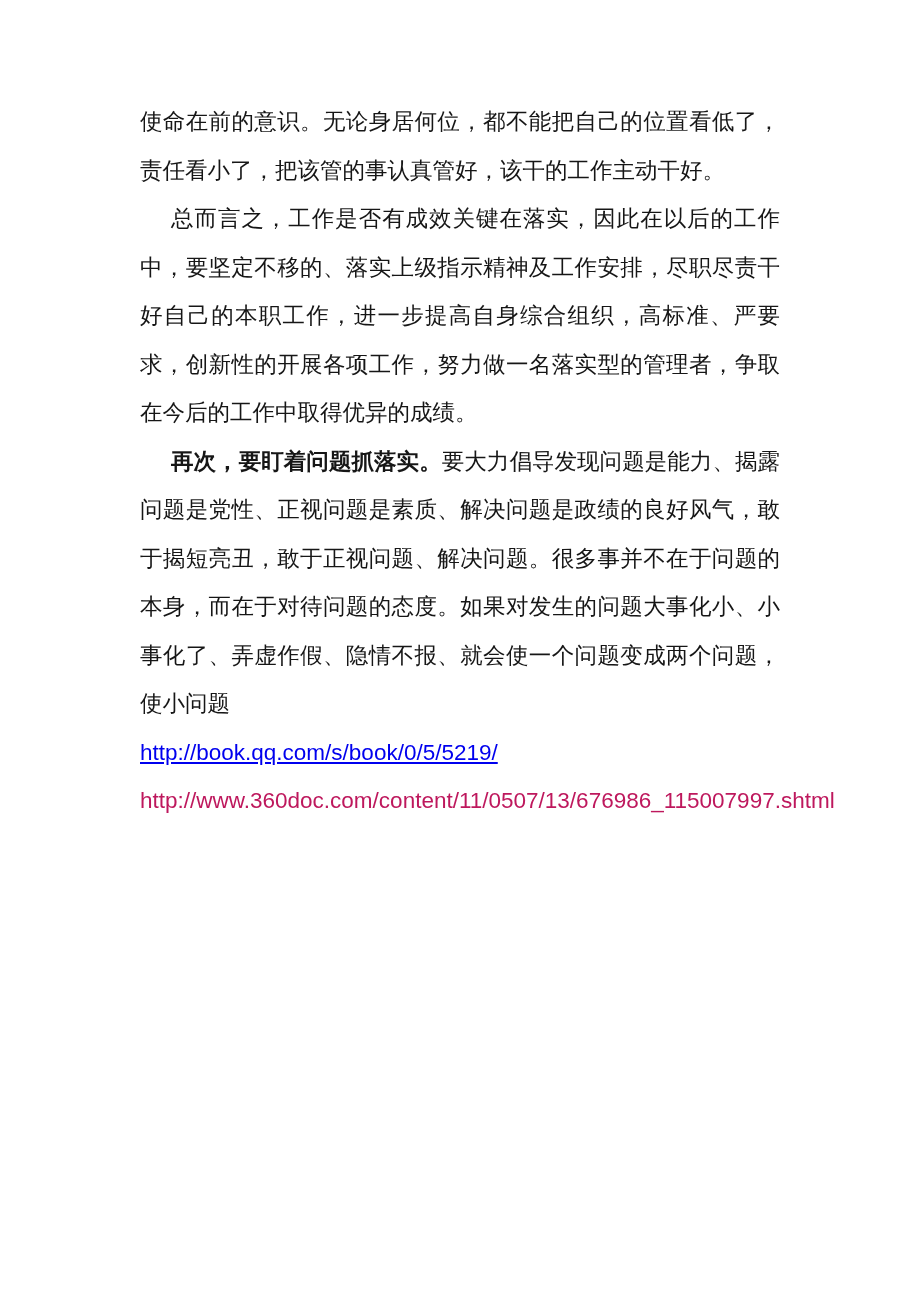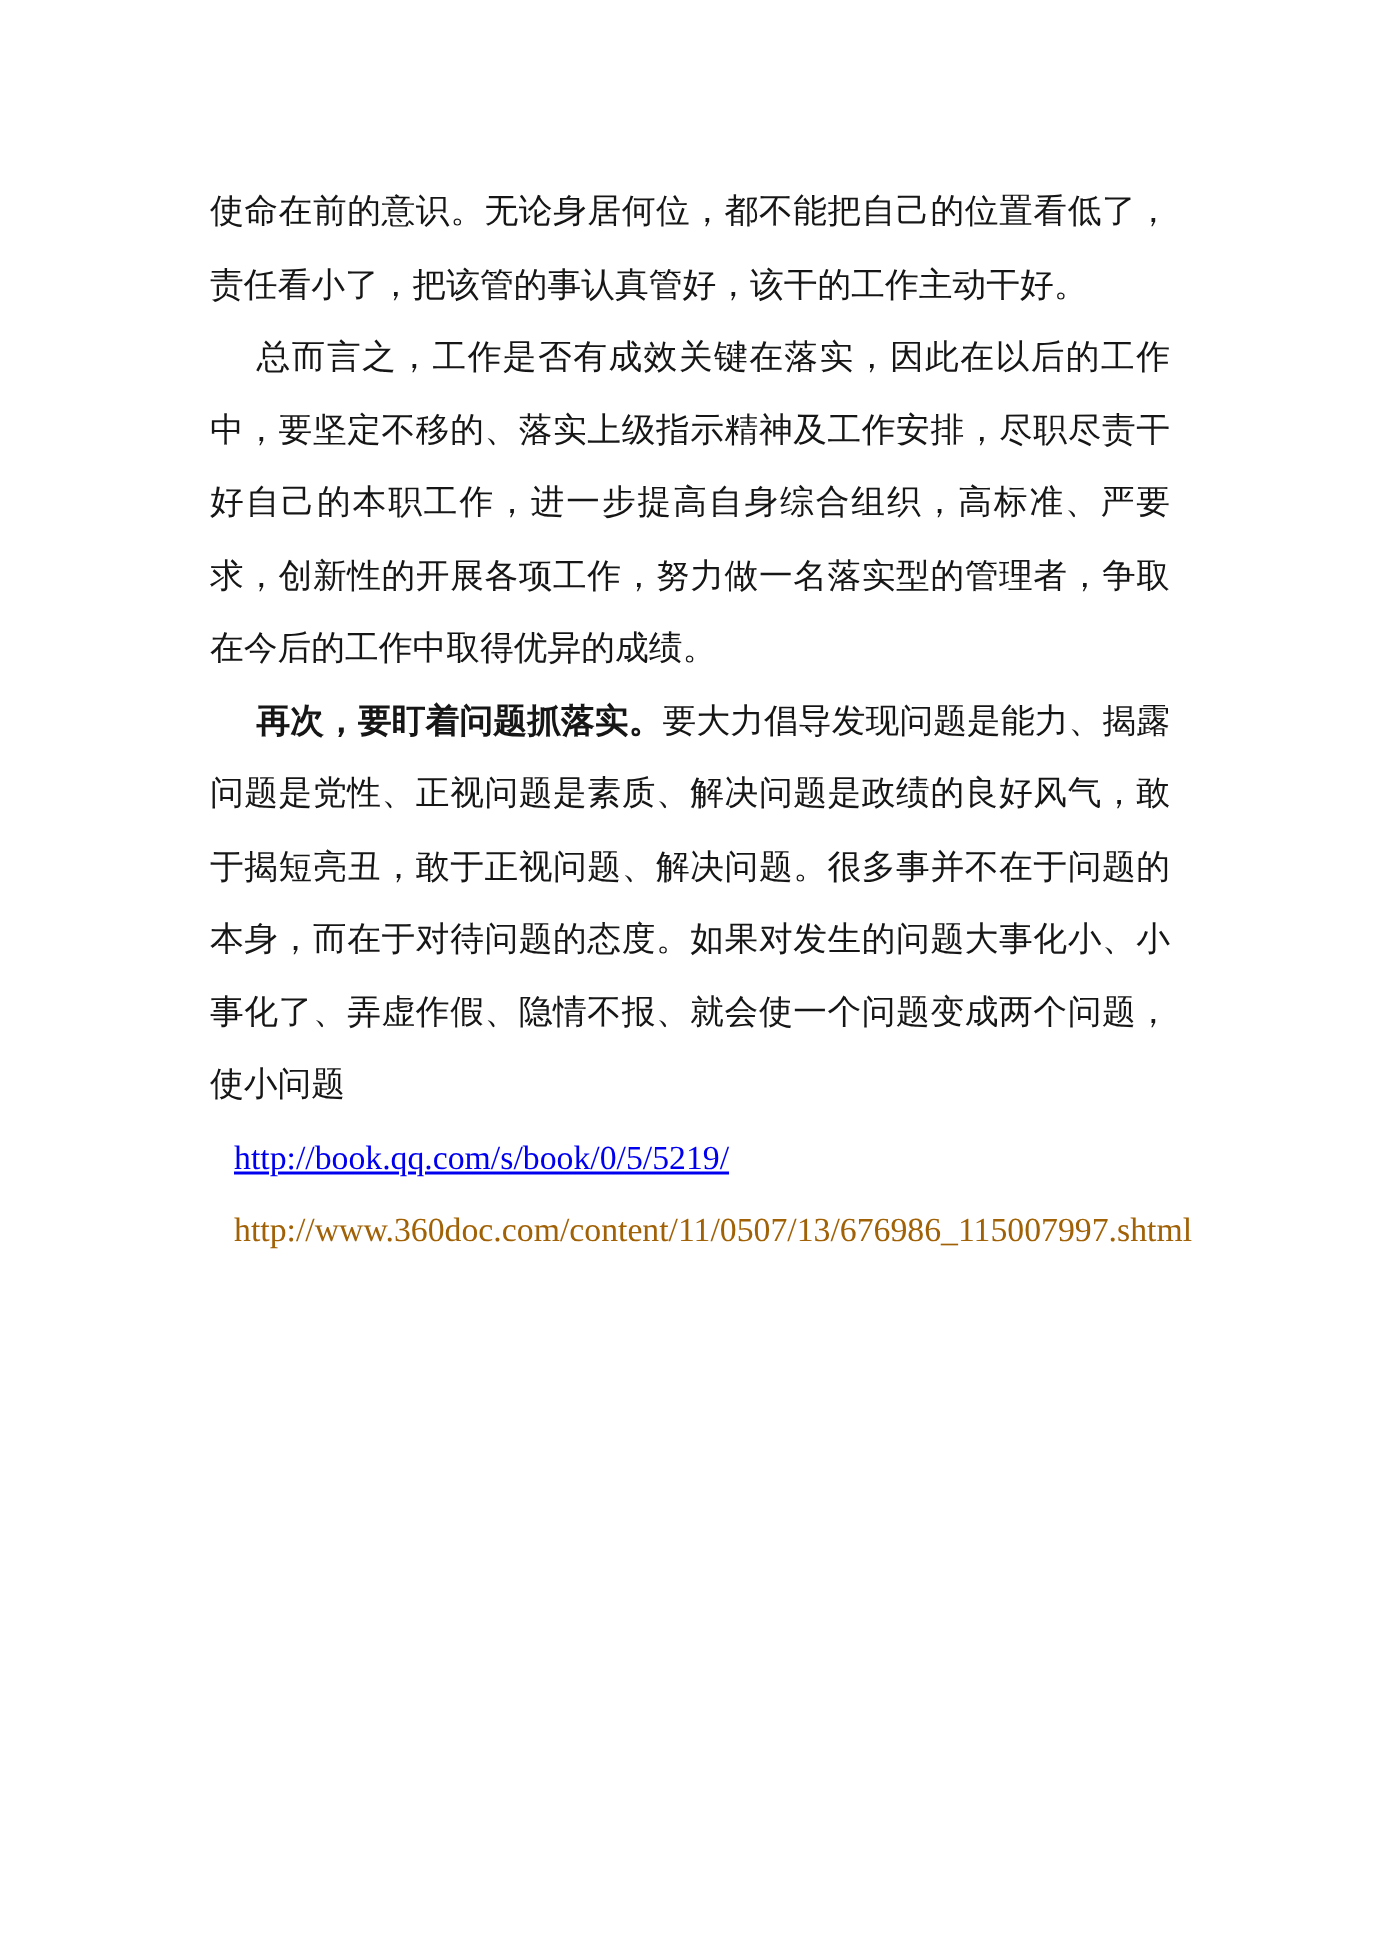--- a/index.html
+++ b/index.html
@@ -10,49 +10,48 @@
   .page {
     position: relative;
     width: 920px;
     height: 1302px;
     background: #ffffff;
     overflow: hidden;
   }
   .content {
     position: absolute;
     left: 140px;
-    top: 117px;
+    top: 98px;
     width: 640px;
-    font-family: Liberation Serif, serif;
+    font-family: Liberation Sans, sans-serif;
     font-size: 22.5px;
     line-height: 48.5px;
     color: #161616;
     text-align: justify;
   }
   .para {
     margin: 0;
     padding: 0;
   }
   .para.indent {
     text-indent: 31px;
   }
   .lead {
     font-weight: bold;
   }
   .link-line, .url-line {
     text-align: left;
-    margin-left: 16px;
   }
   .hyperlink {
     color: #0000ee;
     text-decoration: underline;
     cursor: pointer;
   }
   .url-plain {
-    color: #a16207;
+    color: #be185d;
     text-decoration: none;
   }
 </style>
 </head>
 <body>
 
 <div class="page">
   <div class="content">
 
     <p class="para"><span>使命在前的意识。无论身居何位，都不能把自己的位置看低了，责任看小了，把该管的事认真管好，该干的工作主动干好。</span></p>

